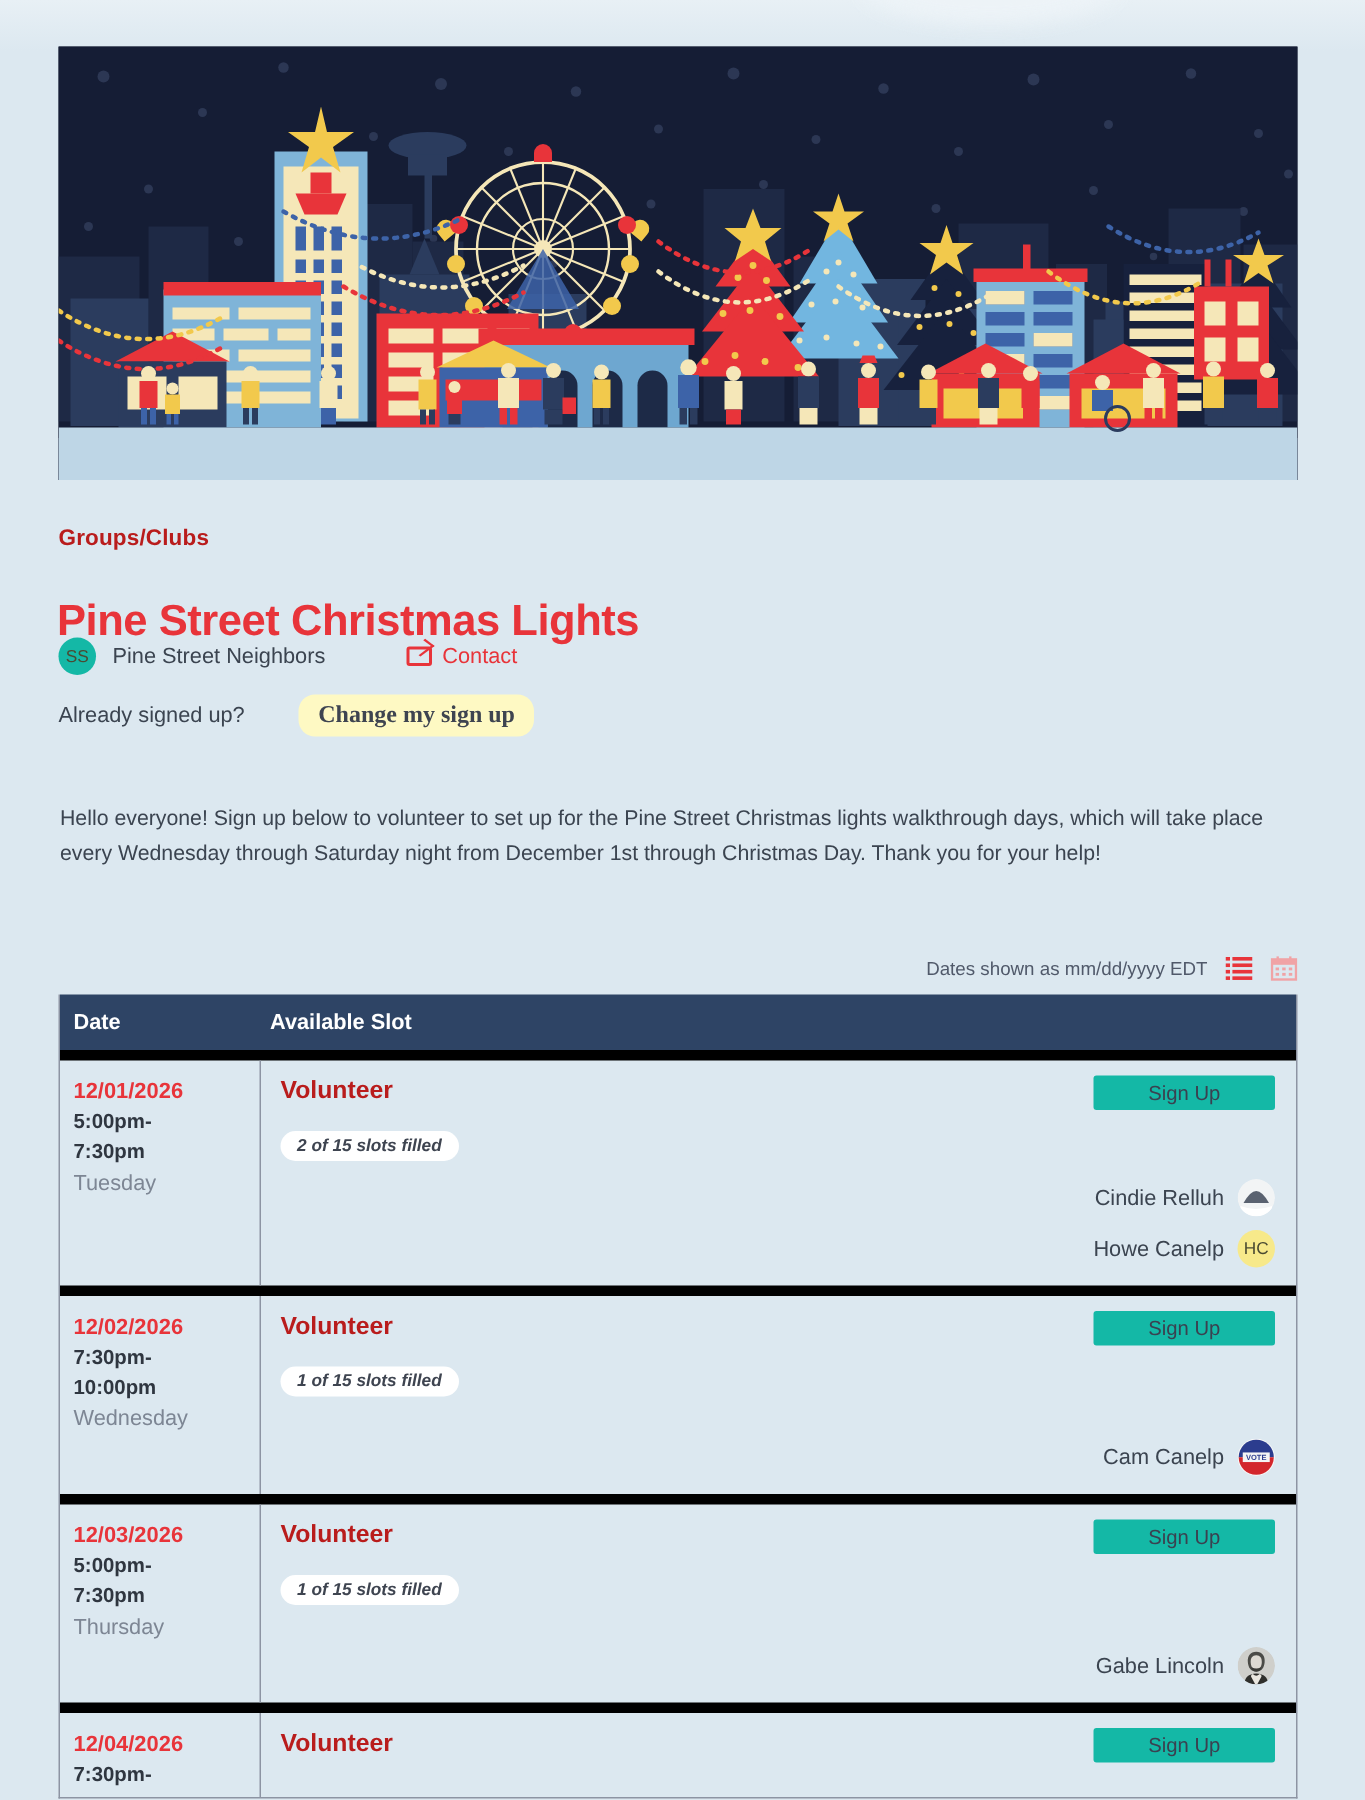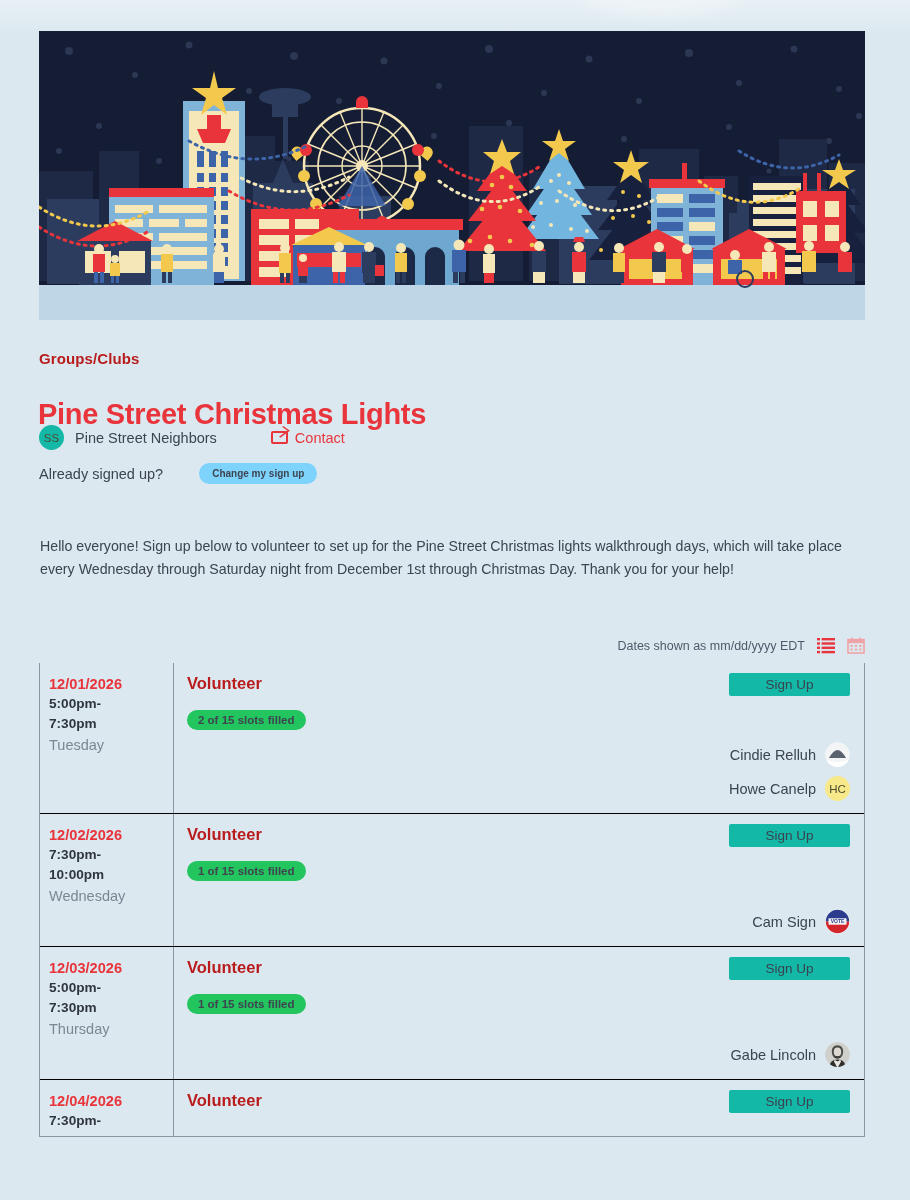--- a/index.html
+++ b/index.html
@@ -59,23 +59,23 @@
   }
   .env-icon:before{
     content:""; position:absolute; left:0; top:0px; width:13px;height:8px;
     border-bottom:2px solid #e8343a;border-right:2px solid #e8343a;
     transform:rotate(-45deg) skew(8deg,8deg) scale(.78);
     transform-origin:left top; left:1px; top:0px;
   }
   .already-row{ position:absolute; left:39px; top:463px; display:flex; align-items:center; }
   .already-label{ font-size:14.5px; color:#3b4450; }
   .pill-btn{
-    margin-left:36px; background:#7dd3fc; border:none; border-radius:11px;
-    padding:5px 13px; font-size:10px; font-weight:bold; color:#3e4450;
-    font-family:Liberation Sans, sans-serif; cursor:pointer;
+    margin-left:36px; background:#fef9c3; border:none; border-radius:11px;
+    padding:5px 13px; font-size:16px; font-weight:bold; color:#3e4450;
+    font-family:Liberation Serif, serif; cursor:pointer;
   }
   .desc{
     position:absolute; left:40px; top:521px; width:814px;
     font-size:14.2px; line-height:23px; color:#3b4450;
   }
 
   
   .toolbar{
     position:absolute; right:45px; top:637px;
     display:flex; align-items:center; gap:12px;text-align:center;
@@ -86,36 +86,36 @@
   
   .table{
     position:absolute; left:39px; top:663px; width:826px;
     border:1px solid #8d94a3; border-top:none;
   }
   .thead{
     display:flex; background:#2e4465; color:#fff; height:37px; align-items:center;
   }
   .th-date{ width:134px; padding-left:9px; font-size:14.5px; font-weight:bold; }
   .th-slot{ flex:1; padding-left:6px; font-size:14.5px; font-weight:bold; }
-  .row{ display:flex; border-top:1px solid #000000; }
+  .row{ display:flex; border-top:7px solid #000000; }
   .row:first-of-type{ border-top:none; }
   .cell-date{
     width:134px; border-right:1px solid #8d94a3; padding:11px 9px 14px 9px;
   }
   .d-date{ font-size:14.6px; font-weight:bold; color:#e8343a; line-height:20px; }
   .d-time{ font-size:13.6px; font-weight:bold; color:#2f3640; line-height:20px; }
   .d-day{ font-size:14.5px; color:#7d8694; line-height:21px; margin-top:1px; }
   .cell-slot{
     flex:1; padding:11px 12px 12px 13px; position:relative; min-height:150px;
   }
   .slot-title{ font-size:16.5px; font-weight:bold; color:#b91c1c; }
   .slot-badge{
-    display:inline-block; margin-top:17px; background:#22c55e;
+    display:inline-block; margin-top:17px; background:#ffffff;
     border-radius:10px; padding:4px 11px; font-size:11.5px;
-    font-weight:bold; color:#3e4450;
+    font-weight:bold; color:#3e4450;font-style:italic;
   }
   .signup-btn{
     position:absolute; right:14px; top:10px; width:121px; height:23px;
     background:#14b8a6; border:none; border-radius:2px;
     font-size:13.5px; color:#3a4150; cursor:pointer;
     font-family:"Liberation Sans", sans-serif;
   }
   .signees{ position:absolute; right:14px; bottom:12px; width:260px; }
   .signee{
     display:flex; align-items:center; justify-content:flex-end;
@@ -638,20 +638,24 @@
           <rect x="7.8" y="8" width="2.3" height="1.9"></rect>
           <rect x="12.2" y="8" width="2.3" height="1.9"></rect>
         <rect x="3.4" y="11.6" width="2.3" height="1.9"></rect>
           <rect x="7.8" y="11.6" width="2.3" height="1.9"></rect>
           <rect x="12.2" y="11.6" width="2.3" height="1.9"></rect>
       </g>
     </svg>
   </div>
 
   <div class="table">
+    <div class="thead">
+      <div class="th-date">Date</div>
+      <div class="th-slot">Available Slot</div>
+    </div>
 
     <div class="row">
       <div class="cell-date">
         <div class="d-date">12/01/2026</div>
         <div class="d-time">5:00pm-</div>
         <div class="d-time">7:30pm</div>
         <div class="d-day">Tuesday</div>
       </div>
       <div class="cell-slot">
         <div class="slot-title">Volunteer</div>
@@ -682,21 +686,21 @@
         <div class="d-time">7:30pm-</div>
         <div class="d-time">10:00pm</div>
         <div class="d-day">Wednesday</div>
       </div>
       <div class="cell-slot" style="min-height:132px">
         <div class="slot-title">Volunteer</div>
         <div class="slot-badge">1 of 15 slots filled</div>
         <button class="signup-btn">Sign Up</button>
         <div class="signees">
           <div class="signee">
-            <span class="signee-name">Cam Sign</span>
+            <span class="signee-name">Cam Canelp</span>
             <span class="sig-av">
               <svg width="25" height="25" viewBox="0 0 25 25">
                 <circle cx="12.5" cy="12.5" r="12.5" fill="#f7f7f7"></circle>
                 <path d="M0.8 12.5 a11.7 11.7 0 0 1 23.4 0 z" fill="#2b3c8e"></path>
                 <path d="M0.8 12.5 a11.7 11.7 0 0 0 23.4 0 z" fill="#d3262c"></path>
                 <rect x="3.5" y="9.3" width="18" height="6.4" fill="#f4f4f4"></rect>
                 <text x="12.5" y="14.3" font-size="5" font-family="Liberation Sans, sans-serif" font-weight="bold" fill="#2b3c8e" text-anchor="middle">VOTE</text>
               </svg>
             </span>
           </div>

